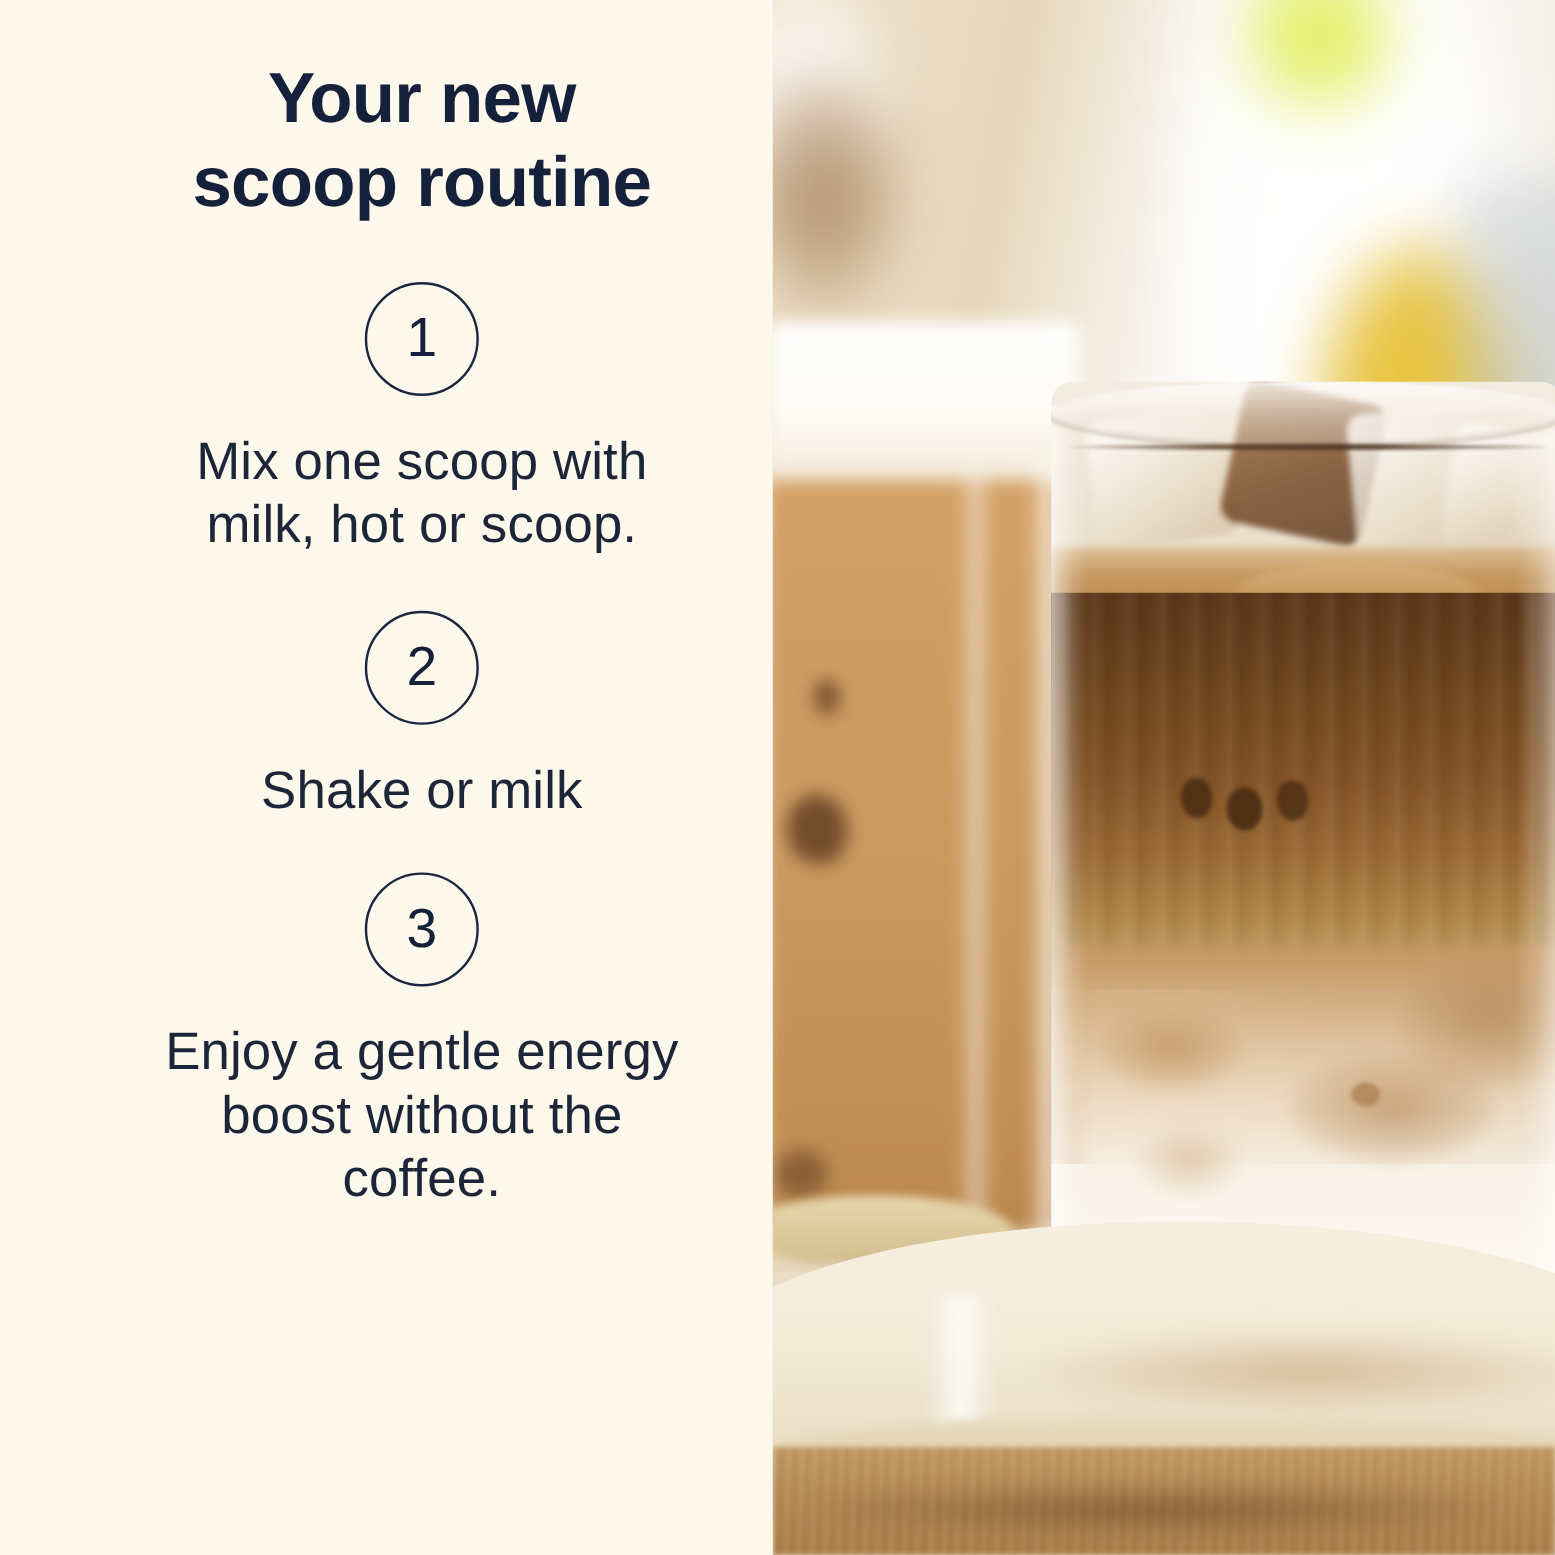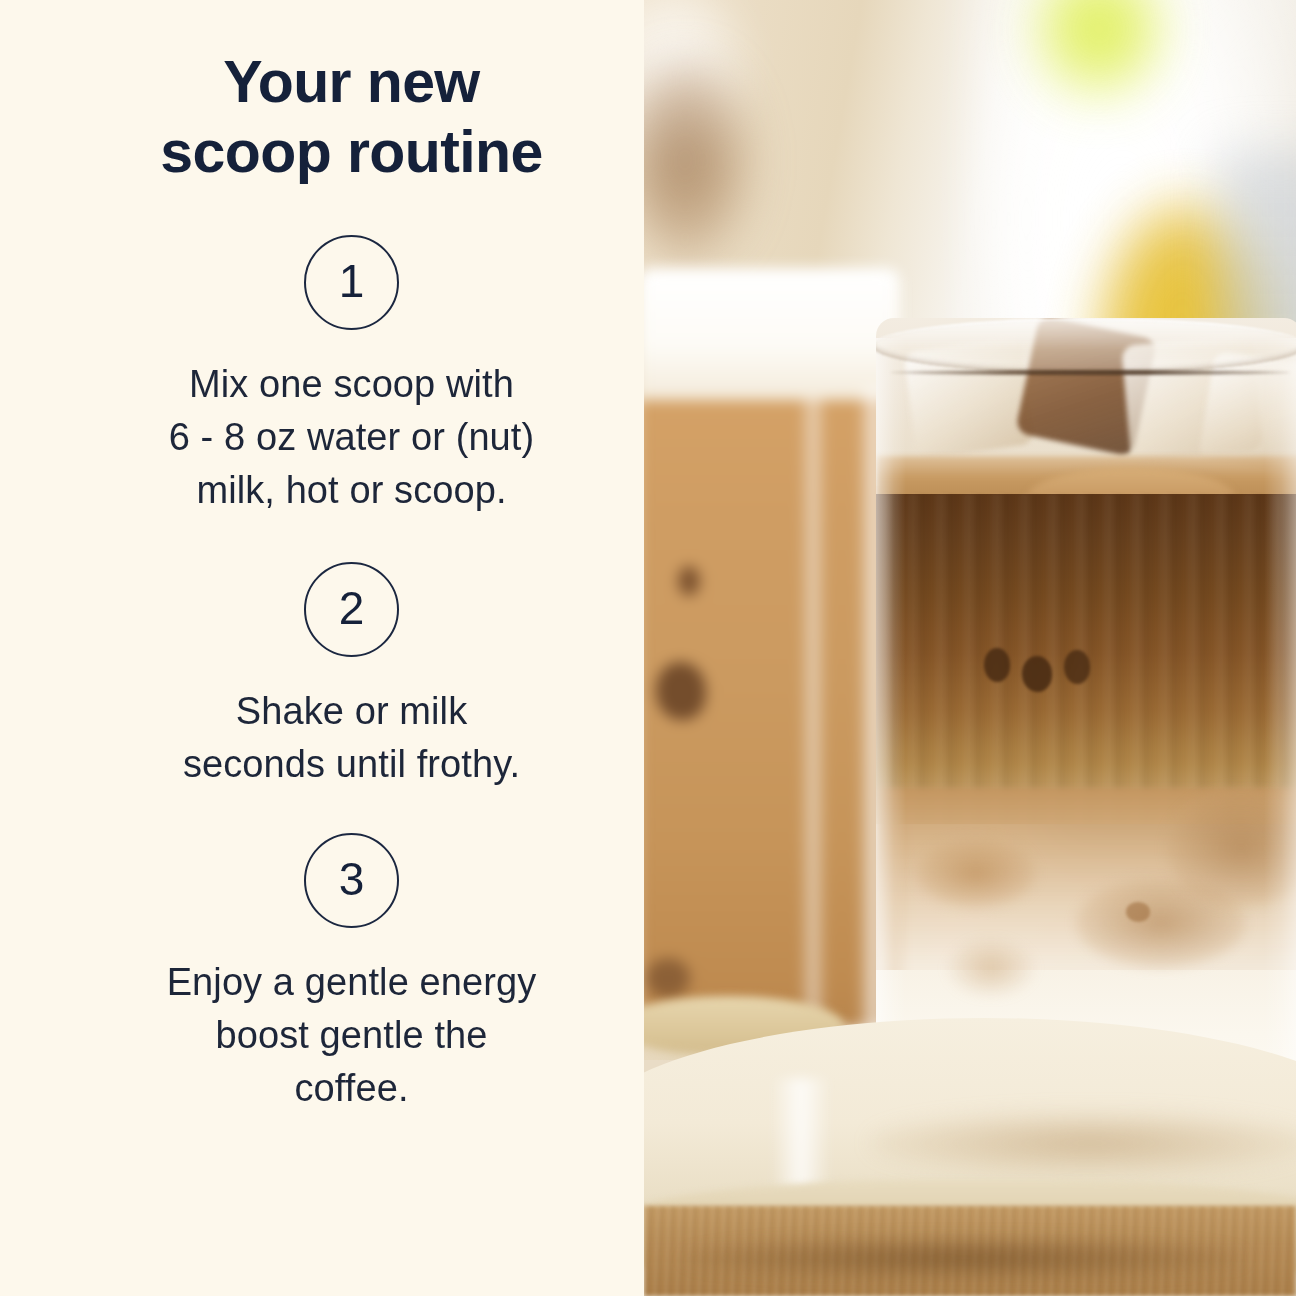--- a/index.html
+++ b/index.html
@@ -82,21 +82,21 @@
     box-sizing: border-box;
   }
 
   .step-text {
     margin-top: 28px;
     width: 470px;
     text-align: center;
     color: #1d2639;
     font-family: "Liberation Sans", sans-serif;
     font-weight: normal;
-    font-size: 38px;
+    font-size: 44px;
     line-height: 53px;
     letter-spacing: 0.1px;
   }
   .step-text .ln { display: block; }
 
   
   .photo {
     position: absolute;
     left: 644px;
     top: 0;
@@ -436,42 +436,40 @@
     </h1>
 
     <div class="steps">
 
       <div class="step step-1">
         <div class="badge">
           <span>1</span>
         </div>
         <div class="step-text">
           <span class="ln">Mix one scoop with</span>
-          <span class="ln">6 - 8 oz water or (nut)</span>
           <span class="ln">milk, hot or scoop.</span>
         </div>
       </div>
 
       <div class="step step-2">
         <div class="badge">
           <span>2</span>
         </div>
         <div class="step-text">
           <span class="ln">Shake or milk</span>
-          <span class="ln">seconds until frothy.</span>
         </div>
       </div>
 
       <div class="step step-3">
         <div class="badge">
           <span>3</span>
         </div>
         <div class="step-text">
           <span class="ln">Enjoy a gentle energy</span>
-          <span class="ln">boost gentle the</span>
+          <span class="ln">boost without the</span>
           <span class="ln">coffee.</span>
         </div>
       </div>
 
     </div>
   </div>
 
   <div class="photo">
 
     <div class="bg-wall"></div>

